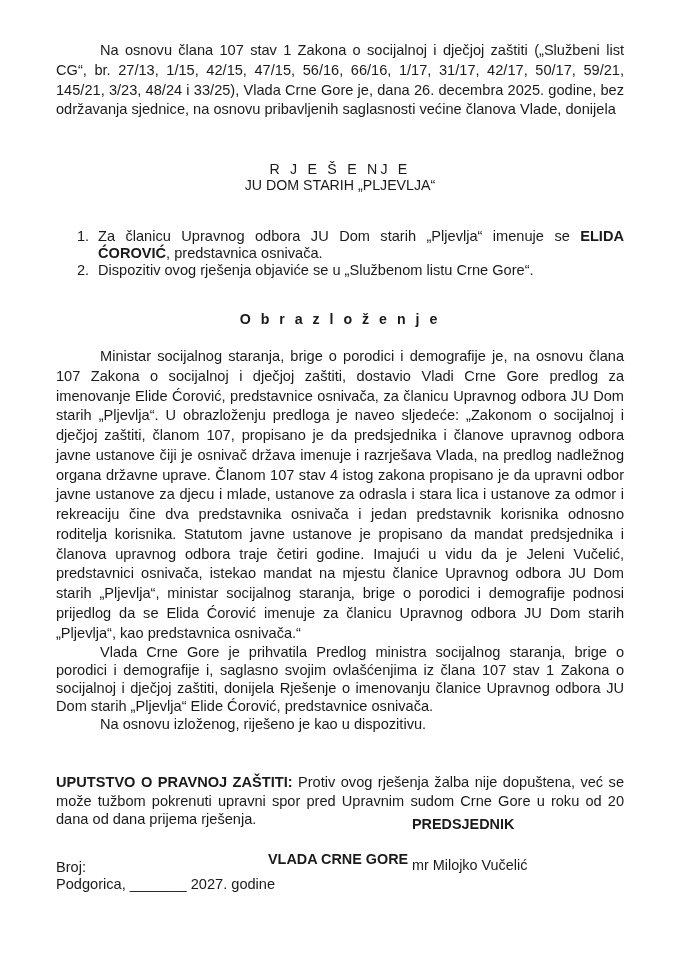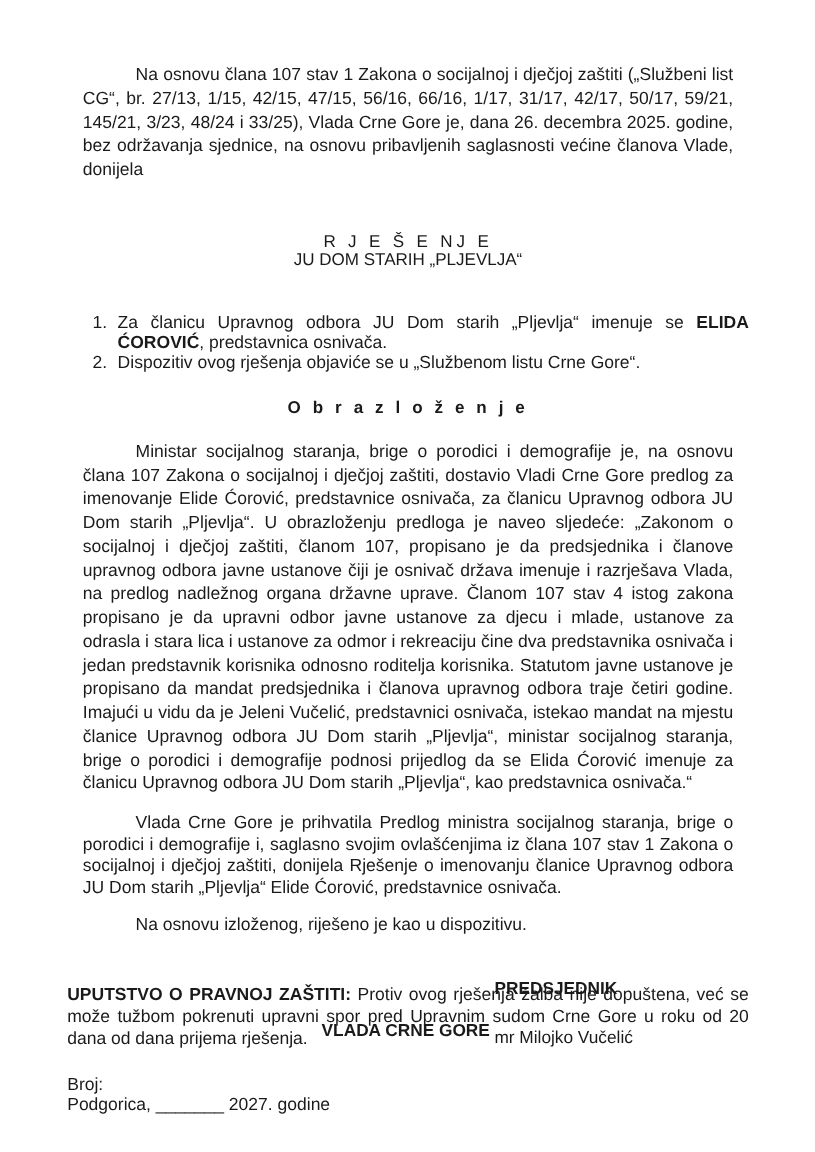--- a/index.html
+++ b/index.html
@@ -17,21 +17,21 @@
     }
     .page {
       position: absolute;
       left: 56px;
       top: 41px;
       width: 568px;
       font-size: 14.6px;
       line-height: 19.8px;
     }
     .para {
-      margin: 13px;
+      margin: 0;
       text-align: justify;
       text-indent: 44px;
     }
     .title-block {
       margin-top: 42px;
       text-align: center;
       font-weight: normal;
       font-size: 14.2px;
       line-height: 15.5px;
     }
@@ -48,38 +48,38 @@
       text-align: justify;
       line-height: 17px;
     }
     .dispositiv .num {
       position: absolute;
       left: 21px;
       top: 0;
     }
     .name-bold { font-weight: bold; }
     .section-heading {
-      margin-top: 20px;
+      margin-top: 32px;
       text-align: center;
       font-weight: bold;
       letter-spacing: 3px;
       font-size: 14.2px;
       line-height: 17px;
     }
     .body-text { margin-top: 19px; }
     .body-text .para { line-height: 19.75px; }
     .body-text .para.tight { line-height: 18px; }
     .legal {
       margin-top: 40px;
       text-align: justify;
       line-height: 18.5px;
     }
     .legal .lead { font-weight: bold; }
     .meta {
-      margin-top: 20px;
+      margin-top: 30px;
       line-height: 17.5px;
     }
     .signature-org {
       position: absolute;
       left: 268px;
       top: 807px;
       font-weight: bold;
       font-size: 14.4px;
       margin-top: 44px;
     }

